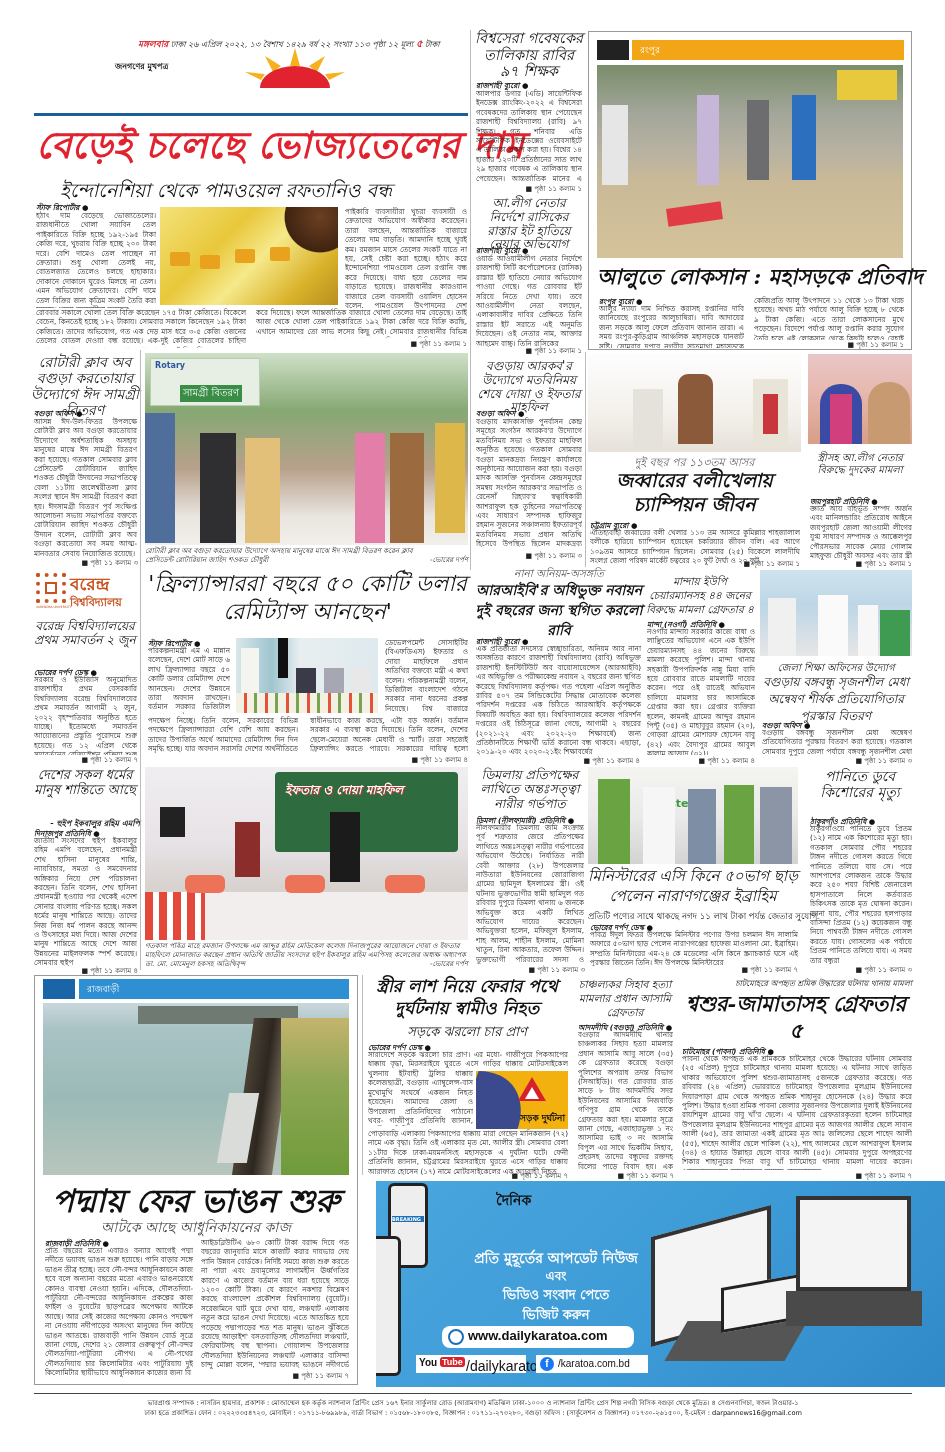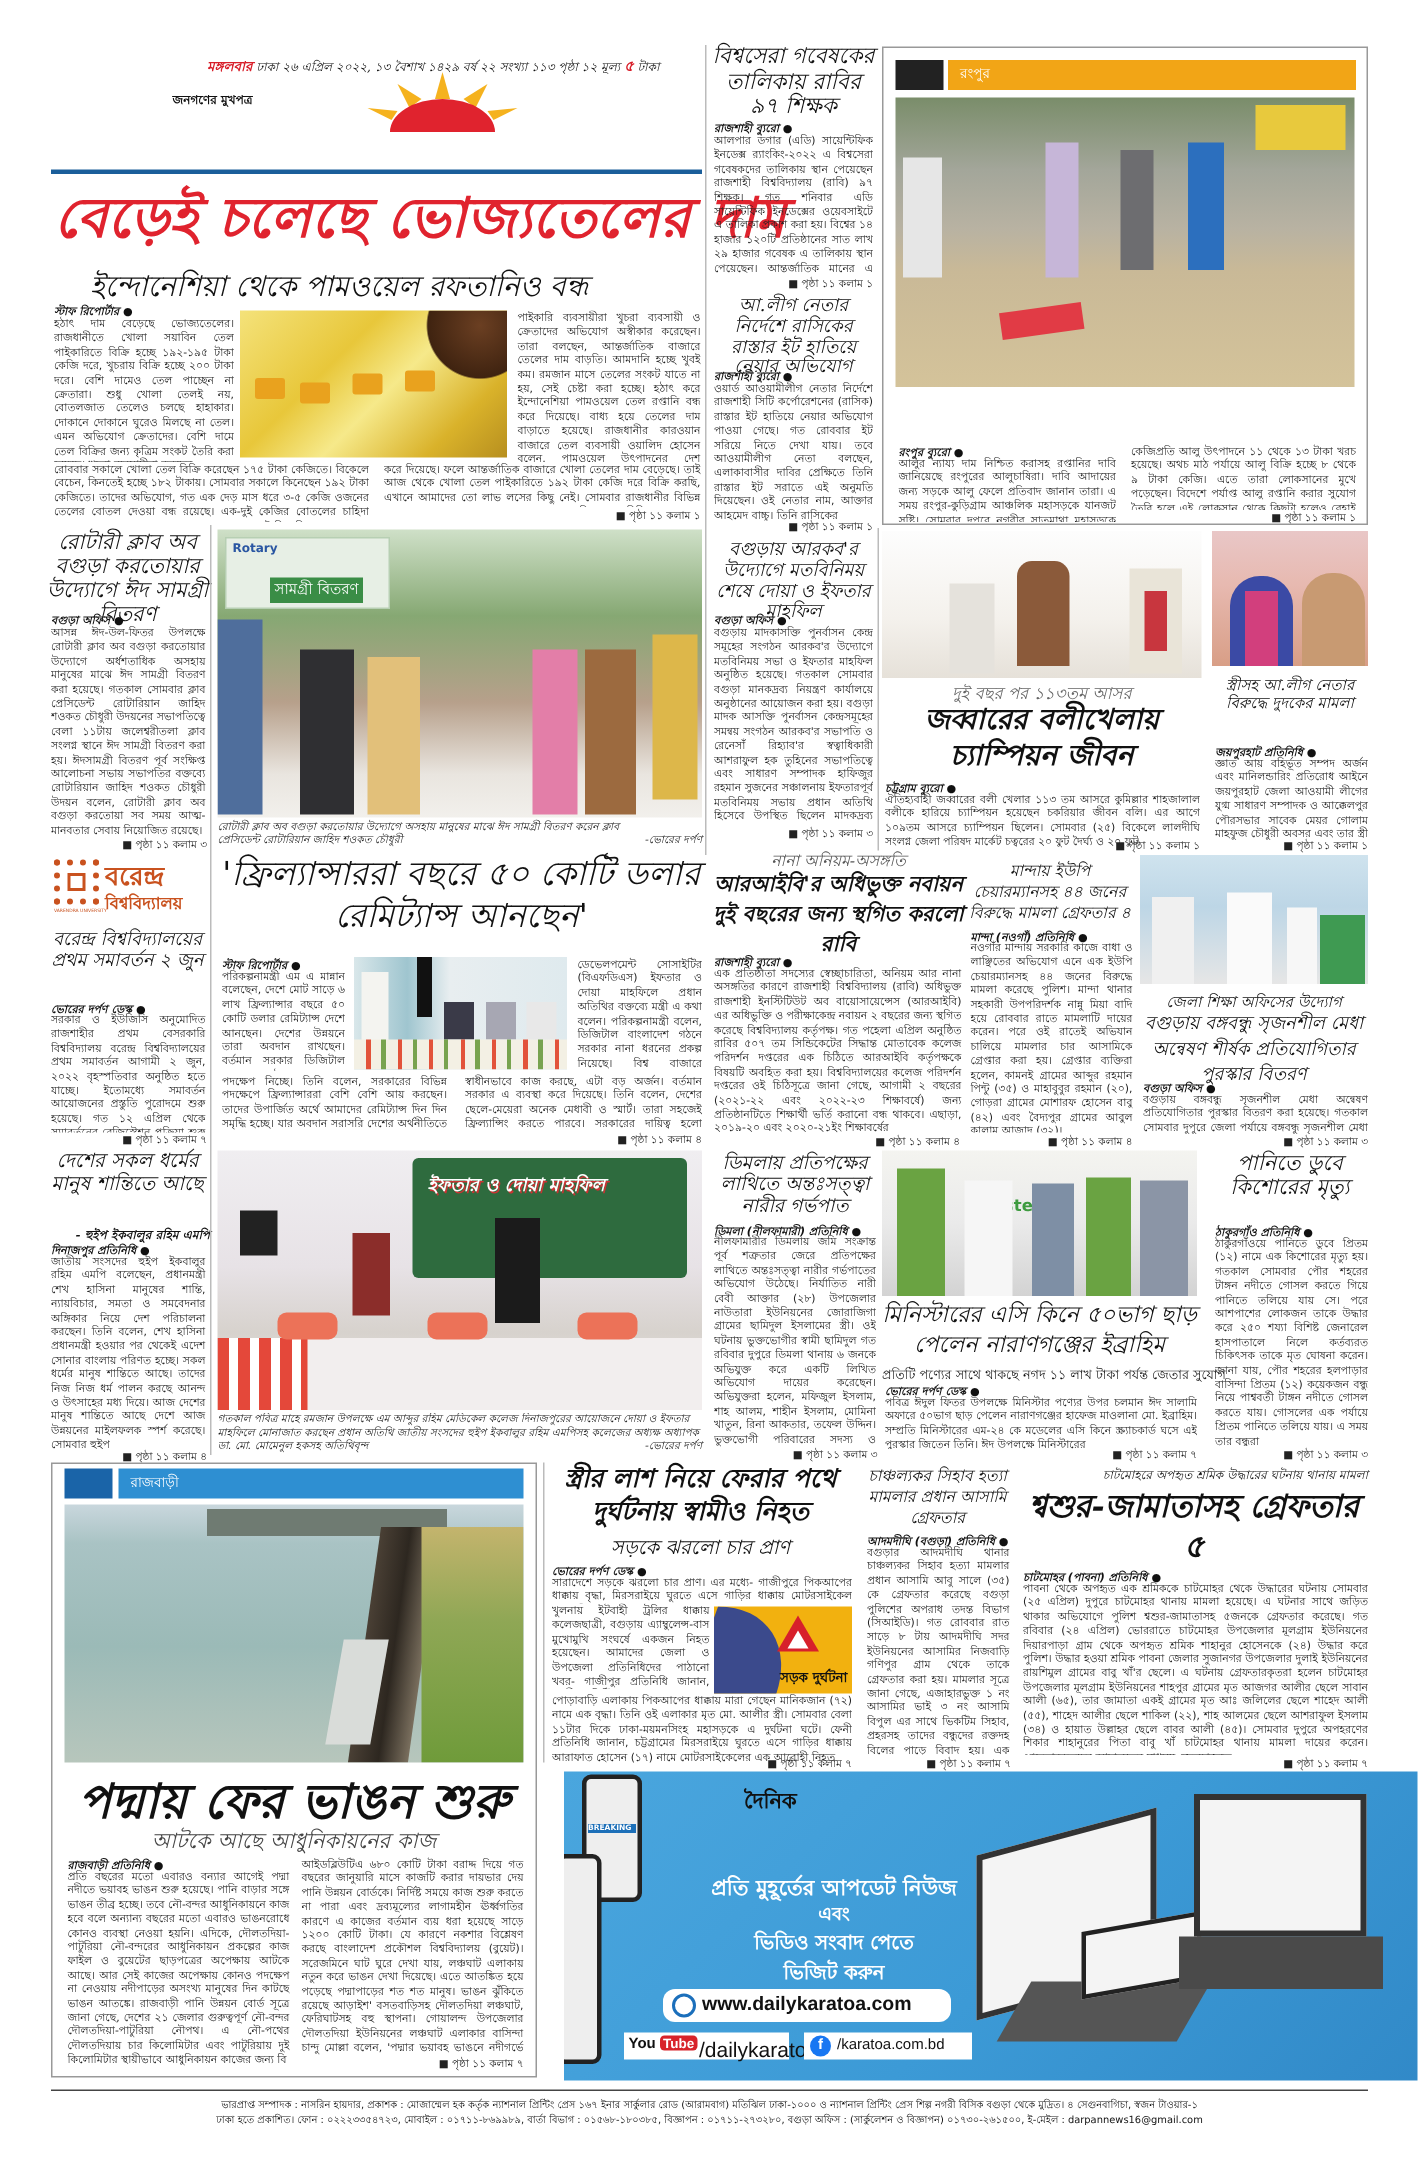--- a/index.html
+++ b/index.html
@@ -80,20 +80,21 @@
   <div style="position:absolute;left:8px;top:8px;width:32px;height:20px;background:#222"></div>
   <div class="label-bar" style="left:43px;top:8px;width:272px;height:20px;line-height:20px;background:#f2a516">রংপুর</div>
   <div class="photo" style="left:8px;top:33px;width:306px;height:193px;background:linear-gradient(180deg,#7a8d6a 0%,#a3a69a 25%,#b8b2a2 45%,#c9b997 60%,#d4c39a 100%)">
     <div style="position:absolute;left:100px;top:30px;width:22px;height:90px;background:#c6b6d8"></div>
     <div style="position:absolute;left:150px;top:35px;width:22px;height:80px;background:#6d6d70"></div>
     <div style="position:absolute;left:195px;top:30px;width:24px;height:85px;background:#2c6fbe"></div>
     <div style="position:absolute;left:5px;top:40px;width:26px;height:80px;background:#e6e6e6"></div>
     <div style="position:absolute;left:70px;top:140px;width:55px;height:18px;background:#e13b45;transform:rotate(-8deg)"></div>
     <div style="position:absolute;left:240px;top:5px;width:60px;height:30px;background:#e8c93d"></div>
   </div>
+  <div style="position:absolute;left:8px;top:229px;width:306px;text-align:center;font-size:21px;font-style:italic;font-weight:bold;white-space:nowrap;font-family:'DejaVu Serif',serif">আলুতে লোকসান : মহাসড়কে প্রতিবাদ</div>
   <div class="byline" style="position:absolute;left:10px;top:264px">রংপুর ব্যুরো ●</div>
   <div class="body-text" style="position:absolute;left:10px;top:272px;width:145px;height:44px;overflow:hidden">আলুর ন্যায্য দাম নিশ্চিত করাসহ রপ্তানির দাবি জানিয়েছে রংপুরের আলুচাষিরা। দাবি আদায়ের জন্য সড়কে আলু ফেলে প্রতিবাদ জানান তারা। এ সময় রংপুর-কুড়িগ্রাম আঞ্চলিক মহাসড়কে যানজট সৃষ্টি। সোমবার দুপুরে নগরীর সাতমাথা মহাসড়কে এই কর্মসূচি পালন করে চাষিরা। আলুচাষি ও ব্যবসায়ীদের অভিযোগ, কোল্ড স্টোরেজ ভাড়া বৃদ্ধিসহ সবকিছুর দাম বেড়ে যাওয়ায় এবার</div>
   <div class="body-text" style="position:absolute;left:165px;top:264px;width:150px;height:44px;overflow:hidden">কেজিপ্রতি আলু উৎপাদনে ১১ থেকে ১৩ টাকা খরচ হয়েছে। অথচ মাঠ পর্যায়ে আলু বিক্রি হচ্ছে ৮ থেকে ৯ টাকা কেজি। এতে তারা লোকসানের মুখে পড়েছেন। বিদেশে পর্যাপ্ত আলু রপ্তানি করার সুযোগ তৈরি হলে এই লোকসান থেকে কিছুটা হলেও রেহাই মিলবে। মাহিগঞ্জ এলাকার আলু ব্যবসায়ী নুরুল ইসলাম বলেন, এখনো রংপুর থেকে পর্যাপ্ত আলু বিদেশে রপ্তানির সুযোগ রয়েছে। কিন্তু ধীর গতিতে আলু বিক্রি হচ্ছে। মতার্থ ধর্মদাস</div>
   <div class="jump" style="position:absolute;left:230px;top:307px;width:85px">■ পৃষ্ঠা ১১ কলাম ১</div>
 </div>
 
 <div>
   <div class="abs hd" style="left:30px;top:354px;width:110px;font-size:14px">রোটারী ক্লাব অব বগুড়া করতোয়ার উদ্যোগে ঈদ সামগ্রী বিতরণ</div>
   <div class="abs byline" style="left:34px;top:408px">বগুড়া অফিস ●</div>
   <div class="abs body-text" style="left:34px;top:417px;width:103px;height:140px;overflow:hidden">আসন্ন ঈদ-উল-ফিতর উপলক্ষে রোটারী ক্লাব অব বগুড়া করতোয়ার উদ্যোগে অর্ধশতাধিক অসহায় মানুষের মাঝে ঈদ সামগ্রী বিতরণ করা হয়েছে। গতকাল সোমবার ক্লাব প্রেসিডেন্ট রোটারিয়ান জাহিদ শওকত চৌধুরী উদয়নের সভাপতিত্বে বেলা ১১টায় জলেশ্বরীতলা ক্লাব সংলগ্ন স্থানে ঈদ সামগ্রী বিতরণ করা হয়। ঈদসামগ্রী বিতরণ পূর্ব সংক্ষিপ্ত আলোচনা সভায় সভাপতির বক্তব্যে রোটারিয়ান জাহিদ শওকত চৌধুরী উদয়ন বলেন, রোটারী ক্লাব অব বগুড়া করতোয়া সব সময় আত্ম-মানবতার সেবায় নিয়োজিত রয়েছে।</div>

